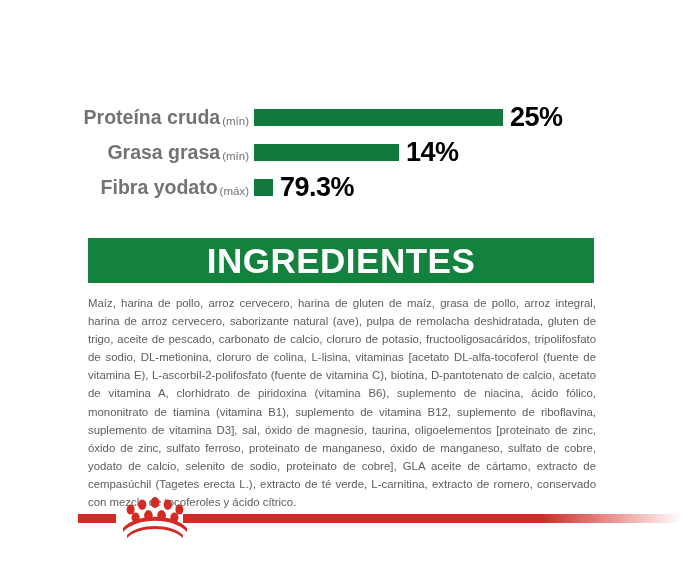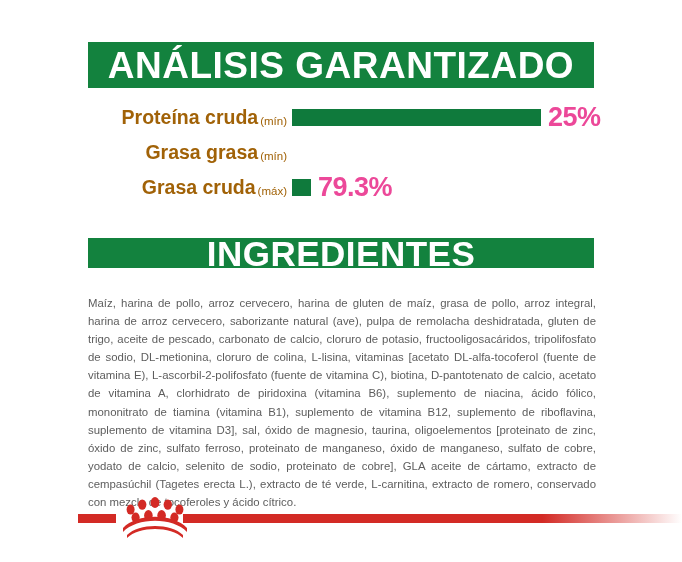--- a/index.html
+++ b/index.html
@@ -42,46 +42,46 @@
   #banner-analysis {
     top: 42px;
     height: 46px;
   }
   #banner-analysis .banner-title {
     font-size: 37px;
     line-height: 37px;
   }
   #banner-ingredients {
     top: 238px;
-    height: 30px;
+    height: 45px;
   }
   #banner-ingredients .banner-title {
     font-size: 35px;
     line-height: 35px;
   }
 
   
   .analysis-chart {
     position: absolute;
     left: 0;
     top: 100px;
     width: 682px;
   }
   .analysis-row {
     position: relative;
     height: 35px;
     display: flex;
     align-items: center;
   }
   .analysis-label {
-    width: 292px;
+    width: 254px;
     text-align: right;
     padding-right: 5px;
     box-sizing: border-box;
-    color: #a16207;
+    color: #737373;
     white-space: nowrap;
     font-family: "Liberation Sans", sans-serif;
   }
   .analysis-label .nutrient {
     font-size: 19.5px;
     font-weight: bold;
   }
   .analysis-label .qualifier {
     font-size: 11.5px;
     font-weight: normal;
@@ -94,21 +94,21 @@
     align-items: center;
   }
   .bar {
     height: 17px;
     background: #0F7A3C;
     display: block;
   }
   .bar-value {
     font-size: 27px;
     font-weight: bold;
-    color: #ec4899;
+    color: #000000;
     margin-left: 7px;
     white-space: nowrap;
     font-family: "Liberation Sans", sans-serif;
     letter-spacing: -0.5px;
   }
 
   
   .ingredients-body {
     position: absolute;
     left: 88px;
@@ -154,45 +154,46 @@
   }
   .crown svg {
     display: block;
   }
 </style>
 </head>
 <body>
 
 <div class="page">
 
-  <div class="banner" id="banner-analysis">
-    <span class="banner-title">ANÁLISIS GARANTIZADO</span>
-  </div>
 
   <div class="analysis-chart">
 
     <div class="analysis-row">
       <div class="analysis-label">
         <span class="nutrient">Proteína cruda</span><span class="qualifier">(mín)</span>
       </div>
       <div class="bar-wrap">
         <span class="bar" style="width:249px"></span>
         <span class="bar-value">25%</span>
       </div>
     </div>
 
     <div class="analysis-row">
       <div class="analysis-label">
         <span class="nutrient">Grasa grasa</span><span class="qualifier">(mín)</span>
       </div>
+      <div class="bar-wrap">
+        <span class="bar" style="width:145px"></span>
+        <span class="bar-value">14%</span>
+      </div>
     </div>
 
     <div class="analysis-row">
       <div class="analysis-label">
-        <span class="nutrient">Grasa cruda</span><span class="qualifier">(máx)</span>
+        <span class="nutrient">Fibra yodato</span><span class="qualifier">(máx)</span>
       </div>
       <div class="bar-wrap">
         <span class="bar" style="width:19px"></span>
         <span class="bar-value">79.3%</span>
       </div>
     </div>
 
   </div>
 
   <div class="banner" id="banner-ingredients">

